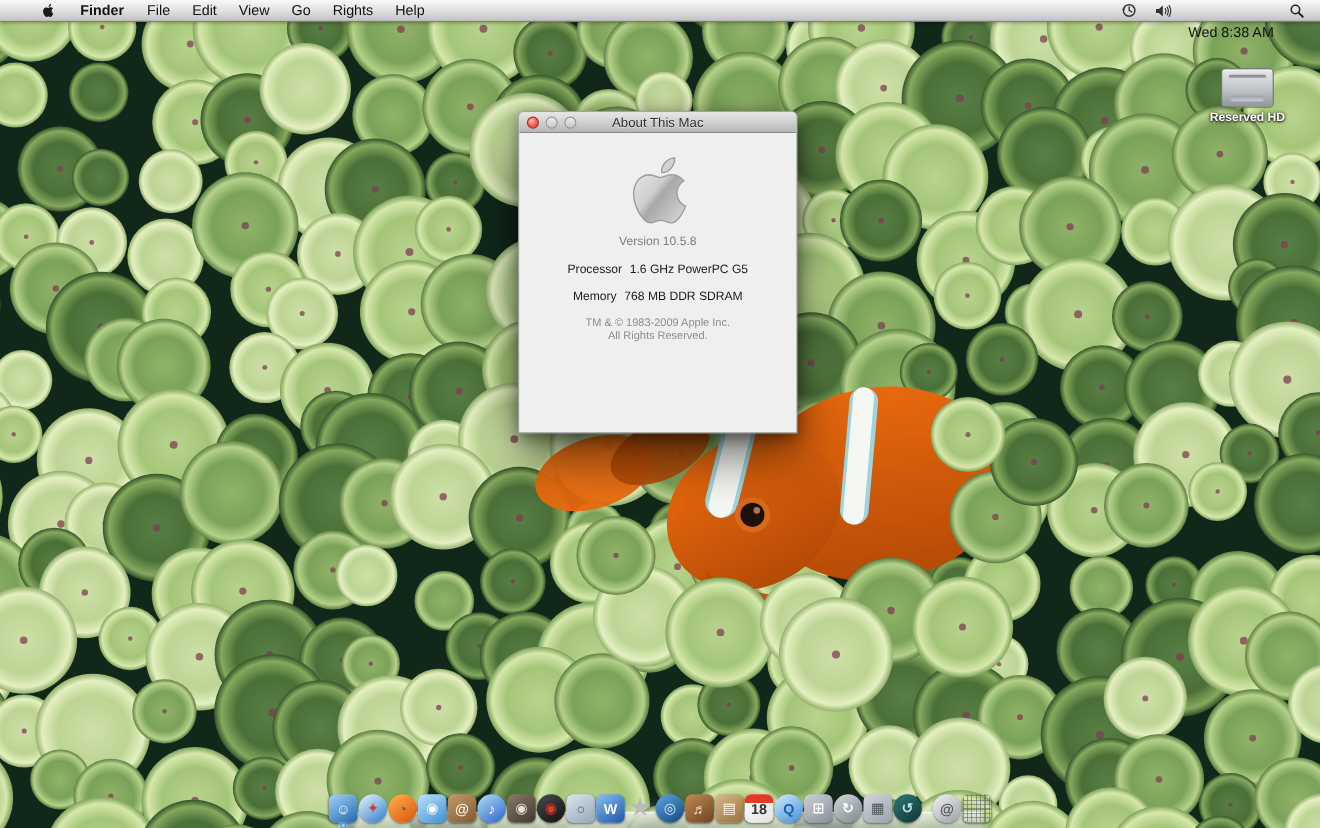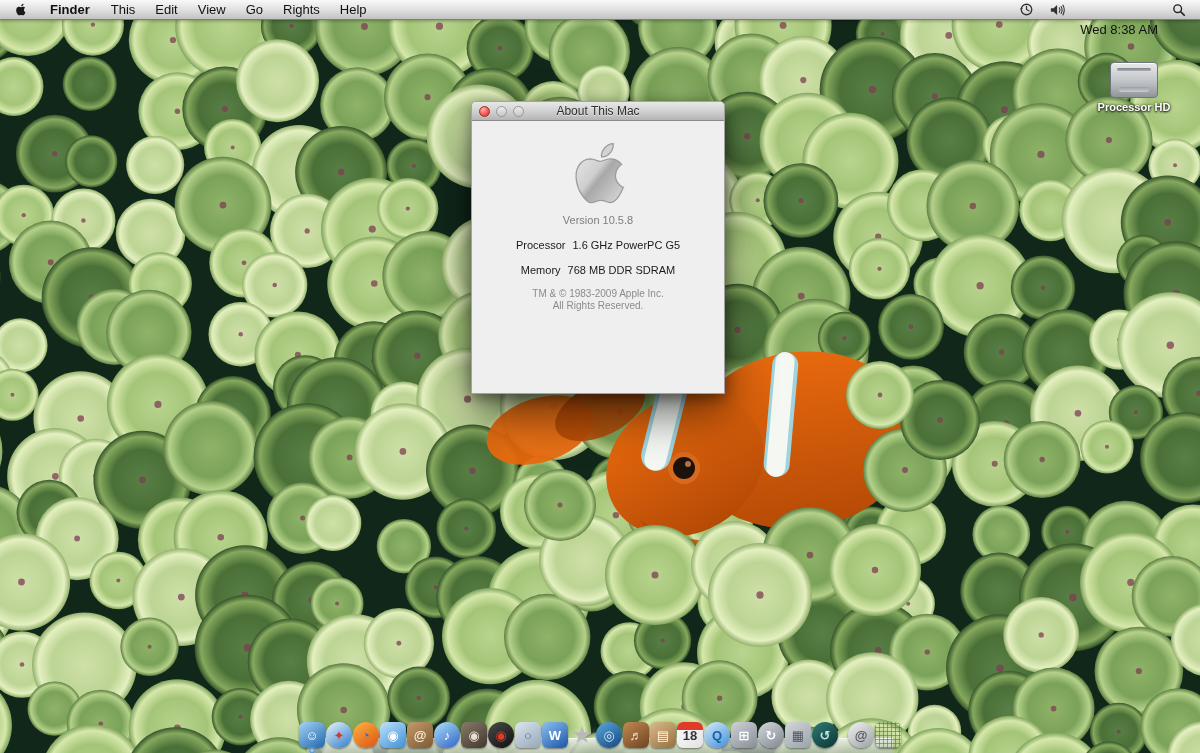--- a/index.html
+++ b/index.html
@@ -13,21 +13,21 @@
   #wallpaper{position:absolute;inset:0;z-index:0;}
   
   #menubar{
     position:absolute;top:0;left:0;right:0;height:19px;z-index:50;
     background:linear-gradient(#f9f9f9,#dedede 55%,#c2c2c2);
     border-bottom:1px solid #7e7e7e;
     display:flex;align-items:center;
     font-size:13px;color:#111;
     box-shadow:0 1px 3px rgba(0,0,0,.3);
   }
-  .mb-left{display:flex;align-items:center;height:100%;}
+  .mb-left{display:flex;align-items:center;height:100%;padding-left:23px;}
   .apple-menu{padding:0 12px 0 14px;display:flex;align-items:center;height:100%;}
   .mb-item{padding:0 10px;height:100%;display:flex;align-items:center;cursor:default;}
   .mb-item.bold{font-weight:bold;padding:0 11px;}
   .mb-right{margin-left:auto;display:flex;align-items:center;height:100%;gap:4px;padding-right:8px;}
   .mb-status{height:100%;display:flex;align-items:center;padding:0 6px;}
   #menu-clock{font-size:13px;padding:0 4px;margin-top:40px;}
   
   #hd-icon{position:absolute;top:62px;left:1092px;width:84px;text-align:center;z-index:5;cursor:default;}
   .hd-drive{
     width:46px;height:34px;margin:0 auto;border-radius:4px;
@@ -655,21 +655,21 @@
 
 <div id="menubar">
   <div class="mb-left">
     <div class="apple-menu">
       <svg width="13" height="15" viewBox="0 0 50 62">
         <path fill="#1a1a1a" d="M39.2,33.1c-0.1-6,4.9-8.9,5.1-9c-2.8-4.1-7.1-4.6-8.6-4.7c-3.7-0.4-7.2,2.2-9,2.2c-1.9,0-4.7-2.1-7.8-2.1c-4,0.1-7.7,2.3-9.8,5.9c-4.2,7.2-1.1,17.9,3,23.8c2,2.9,4.4,6.1,7.5,6c3-0.1,4.1-1.9,7.7-1.9c3.6,0,4.6,1.9,7.8,1.9c3.2-0.1,5.3-2.9,7.2-5.8c2.3-3.3,3.2-6.6,3.3-6.7C45.5,42.7,39.3,40.3,39.2,33.1z M34.9,14.6c1.7-2,2.8-4.8,2.5-7.6c-2.4,0.1-5.3,1.6-7,3.6c-1.5,1.8-2.9,4.6-2.5,7.3C30.6,18.1,33.3,16.5,34.9,14.6z"></path>
       </svg>
     </div>
     <div id="menu-items" style="display: flex; height: 100%;">
         <div class="mb-item bold">Finder</div>
-        <div class="mb-item">This</div>
+        <div class="mb-item">File</div>
         <div class="mb-item">Edit</div>
         <div class="mb-item">View</div>
         <div class="mb-item">Go</div>
         <div class="mb-item">Rights</div>
         <div class="mb-item">Help</div>
       </div>
   </div>
   <div class="mb-right">
     <div class="mb-status">
       <svg width="15" height="15" viewBox="0 0 16 16">
@@ -691,21 +691,21 @@
       <svg width="14" height="14" viewBox="0 0 16 16">
         <circle cx="6.5" cy="6.5" r="4.4" fill="none" stroke="#222" stroke-width="1.6"></circle>
         <line x1="10" y1="10" x2="14" y2="14" stroke="#222" stroke-width="2" stroke-linecap="round"></line>
       </svg>
     </div>
   </div>
 </div>
 
 <div id="hd-icon">
   <div class="hd-drive"></div>
-  <div class="hd-label">Processor HD</div>
+  <div class="hd-label">Reserved HD</div>
 </div>
 
 <div id="about-window">
   <div class="titlebar">
     <div class="traffic">
       <div class="tl close"></div>
       <div class="tl dim"></div>
       <div class="tl dim"></div>
     </div>
     <div class="win-title">About This Mac</div>

